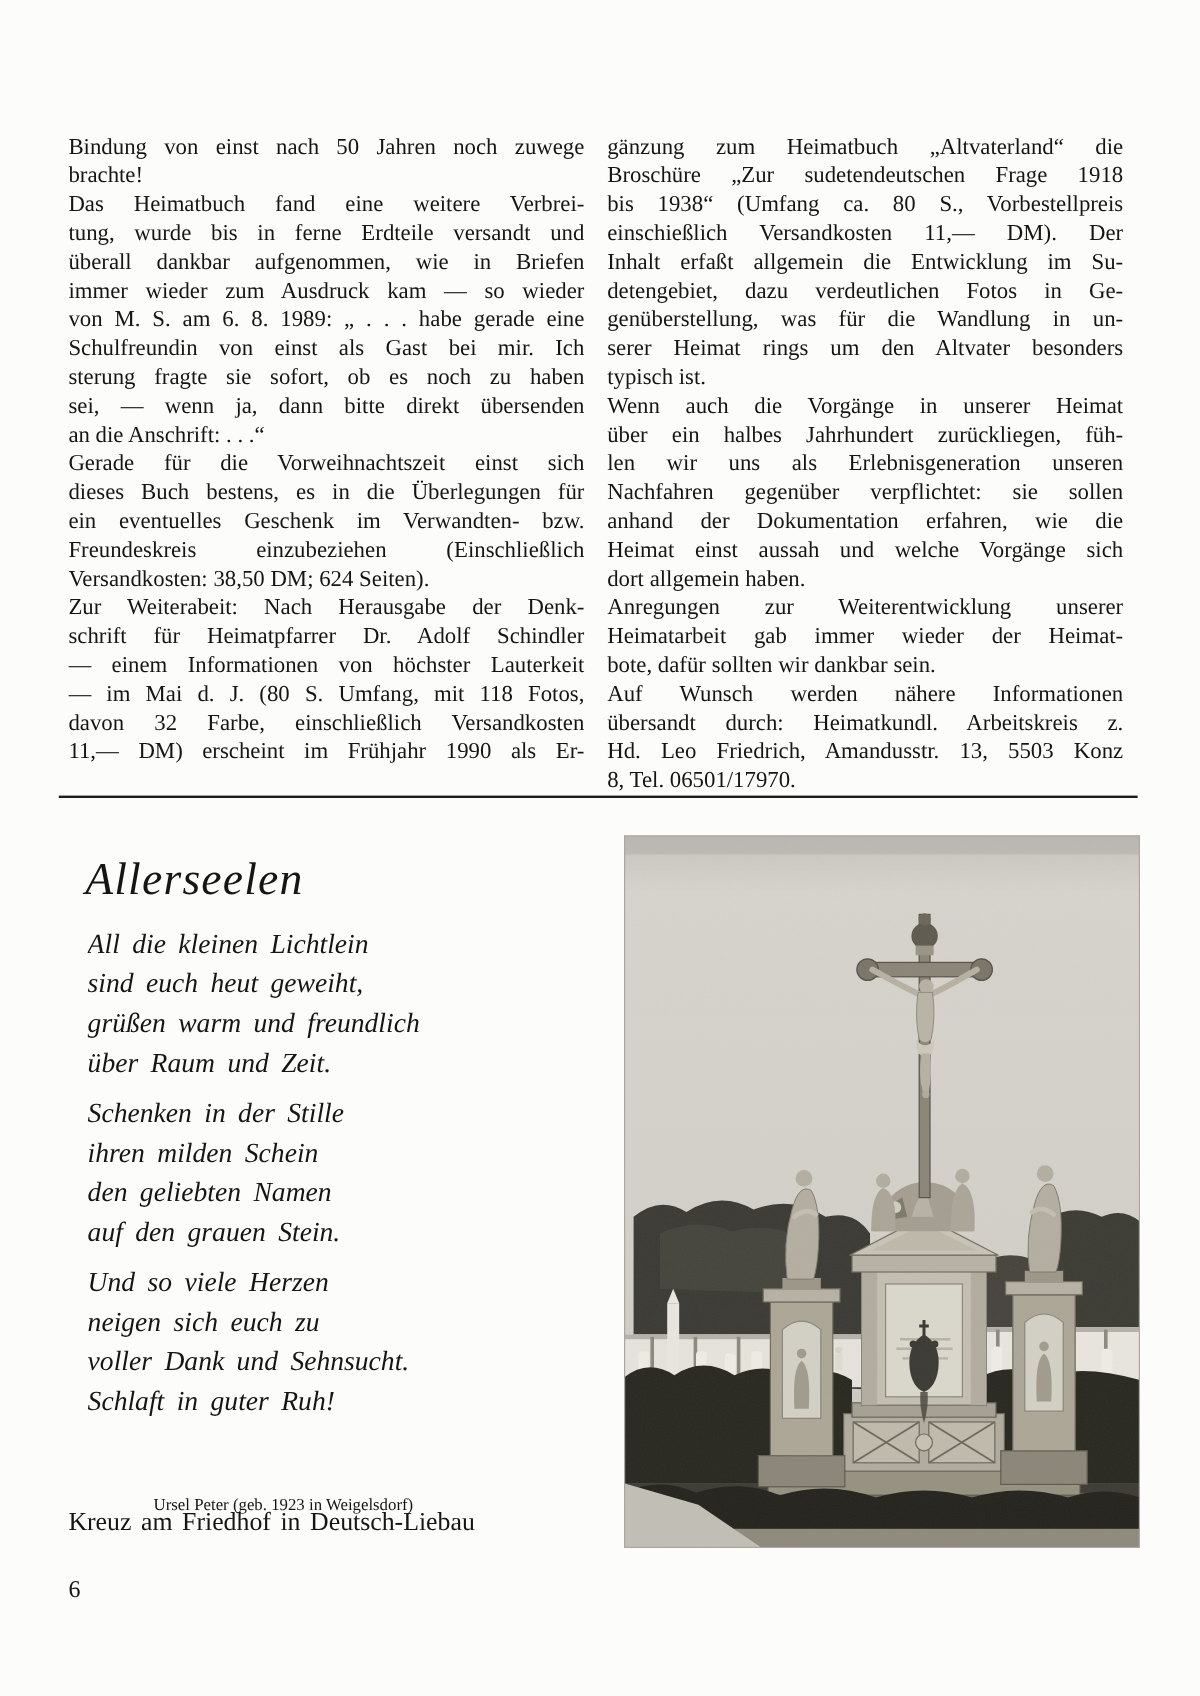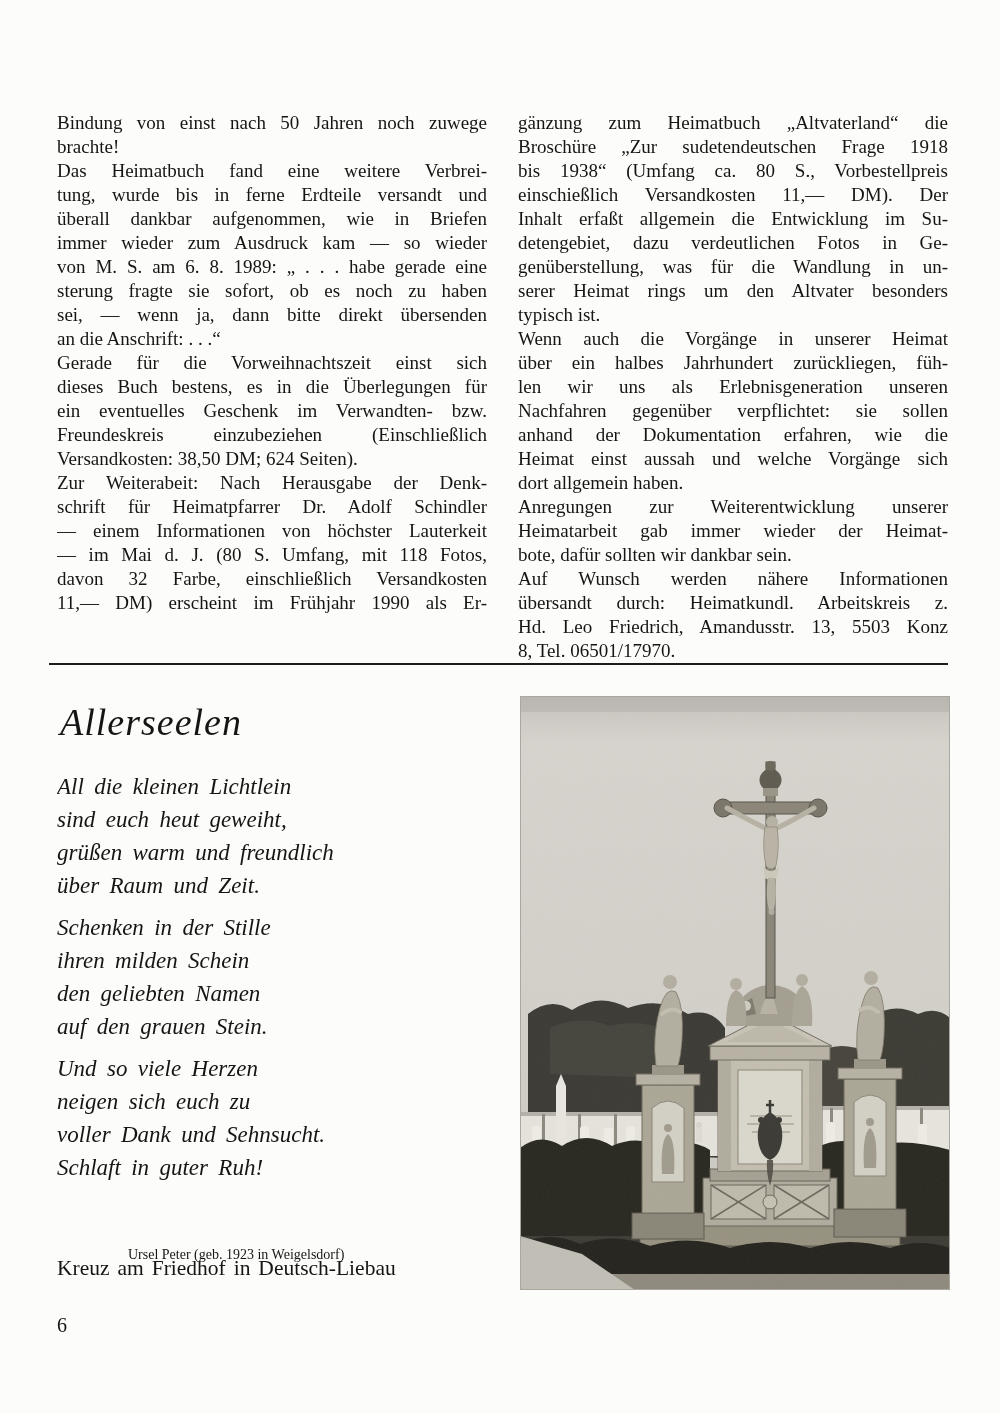--- a/index.html
+++ b/index.html
@@ -4,52 +4,53 @@
 <title>Document</title>
 <style>
   html,body{margin:0;padding:0}
   body{
     width:1000px;height:1413px;position:relative;
     background:#fcfcfa;color:#151515;
     font-family:"Liberation Serif","DejaVu Serif",serif;
     overflow:hidden;
   }
   
-  .columns{position:absolute;left:57px;top:111px;display:flex;gap:31px}
+  .columns{position:absolute;left:57px;top:111px;display:flex;gap:19px}
   .col{width:430px;font-size:19px;line-height:24px}
   .tline{height:24px;overflow:hidden}
   .tline.just{text-align:justify;text-align-last:justify}
   .b{font-weight:normal}
   
   .rule{position:absolute;left:49px;top:663px;width:899px;height:2px;background:#1d1d1d}
   
-  .poem-title{position:absolute;left:55px;top:697px;margin:5px;font-size:38px;line-height:40px;
+  .poem-title{position:absolute;left:55px;top:697px;margin:16px;font-size:38px;line-height:40px;
     font-style:italic;font-weight:normal;letter-spacing:1px}
   .poem{position:absolute;left:57px;top:770px;font-style:italic;font-size:23px;line-height:33px;word-spacing:0.2em}
-  .stanza{margin:0 0 9px 0}
+  .stanza{margin:0 0 9px 16px}
   .pline{height:33px;overflow:hidden}
   .attribution{position:absolute;left:128px;top:1247px;font-size:14px}
   
   .photo{position:absolute;left:520px;top:696px;width:430px;height:594px;margin:0}
   .photo svg{display:block;width:100%;height:100%}
   .caption{position:absolute;left:57px;top:1256px;font-size:21.5px;word-spacing:0.12em}
   .page-number{position:absolute;left:57px;top:1314px;font-size:20px}
 </style>
 </head>
 <body>
 
 <div class="columns">
   <div class="col" id="col-left">
       <div class="tline just"><span>Bindung von einst nach 50 Jahren noch zuwege</span></div>
       <div class="tline"><span>brachte!</span></div>
       <div class="tline just"><span>Das Heimatbuch fand eine weitere Verbrei-</span></div>
       <div class="tline just"><span>tung, wurde bis in ferne Erdteile versandt und</span></div>
       <div class="tline just"><span>überall dankbar aufgenommen, wie in Briefen</span></div>
       <div class="tline just"><span>immer wieder zum Ausdruck kam — so wieder</span></div>
       <div class="tline just"><span>von M. S. am 6. 8. 1989: „ . . . habe gerade eine</span></div>
+      <div class="tline just"><span>Schulfreundin von einst als Gast bei mir. Ich</span></div>
       <div class="tline just"><span>sterung fragte sie sofort, ob es noch zu haben</span></div>
       <div class="tline just"><span>sei, — wenn ja, dann bitte direkt übersenden</span></div>
       <div class="tline"><span>an die Anschrift: . . .“</span></div>
       <div class="tline just"><span>Gerade für die Vorweihnachtszeit einst sich</span></div>
       <div class="tline just"><span>dieses Buch bestens, es in die Überlegungen für</span></div>
       <div class="tline just"><span>ein eventuelles Geschenk im Verwandten- bzw.</span></div>
       <div class="tline just"><span>Freundeskreis einzubeziehen (Einschließlich</span></div>
       <div class="tline"><span>Versandkosten: 38,50 DM; 624 Seiten).</span></div>
       <div class="tline just"><span>Zur Weiterabeit: Nach Herausgabe der </span><span class="b">Denk-</span></div>
       <div class="tline just"><span class="b">schrift für Heimatpfarrer Dr. Adolf Schindler</span></div>

